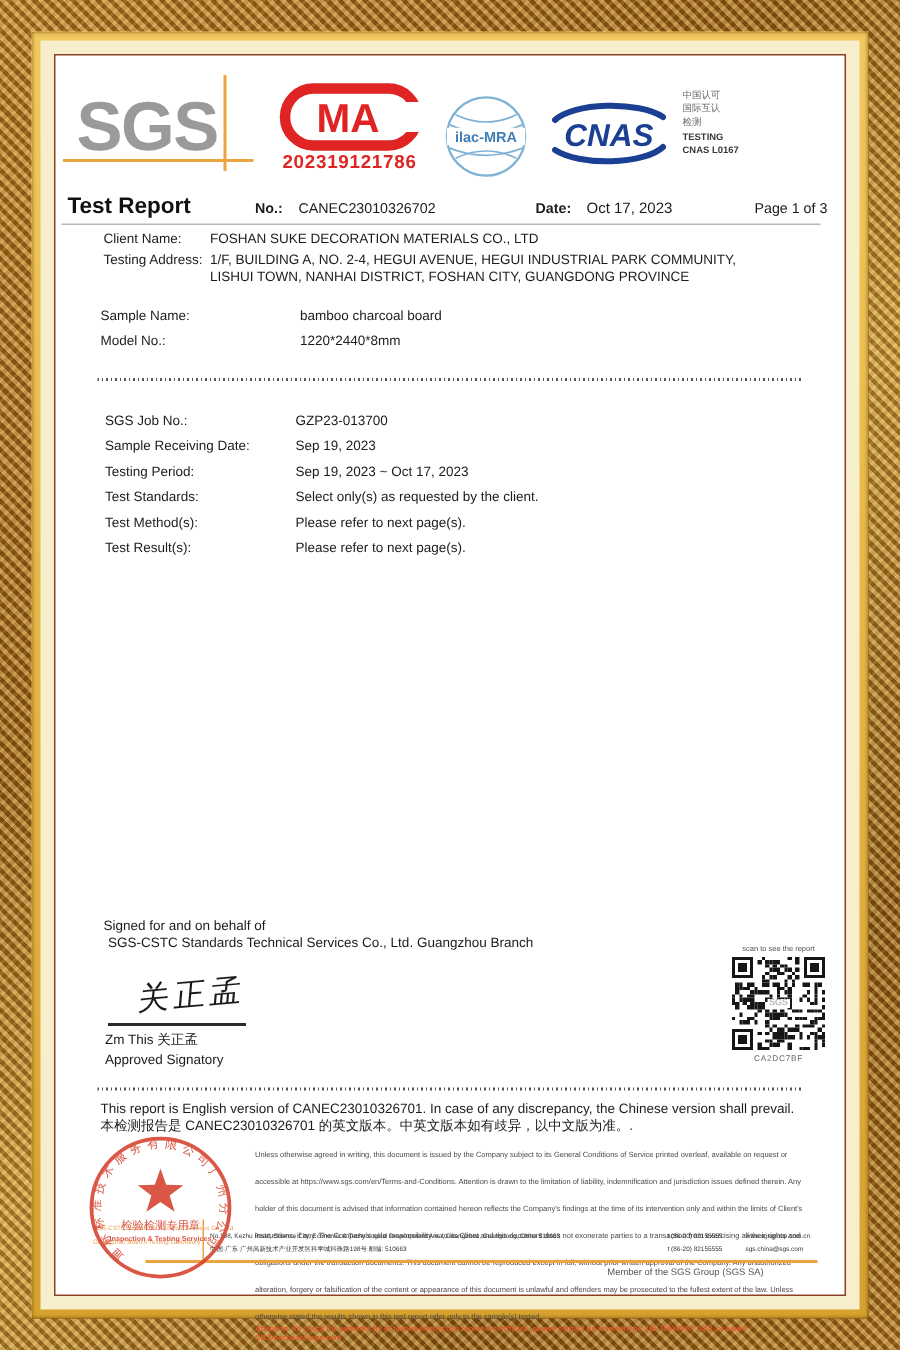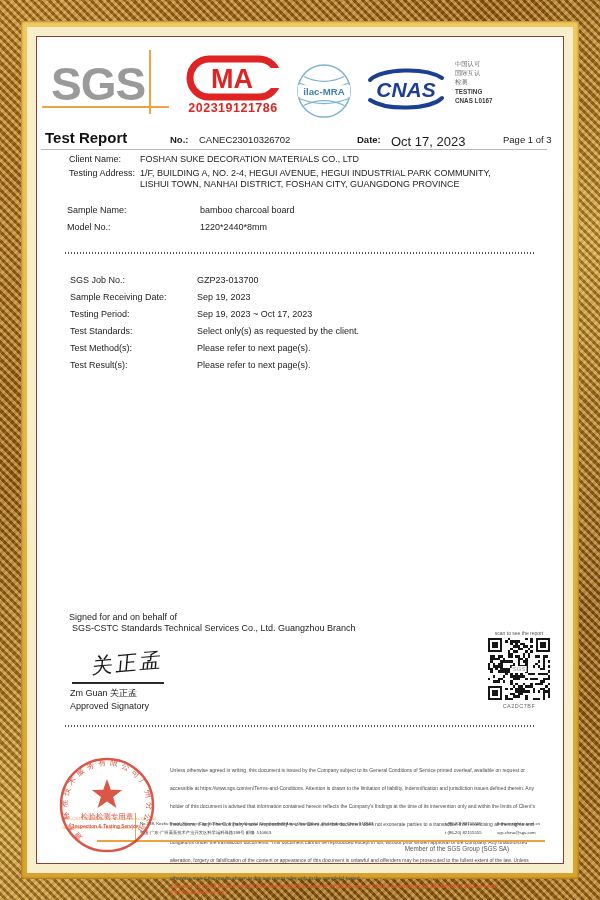--- a/index.html
+++ b/index.html
@@ -97,21 +97,21 @@
       <div>国际互认</div>
       <div>检测</div>
       <div class="cb">TESTING</div>
       <div class="cb">CNAS L0167</div>
     </div>
 
     <div class="abs" style="left:8px;top:92px;font-size:15px;font-weight:bold;color:#111;">Test Report</div>
     <div class="abs lbl b" style="left:133px;top:97px;font-size:9.5px;">No.:</div>
     <div class="abs val" style="left:162px;top:97px;font-size:9.5px;">CANEC23010326702</div>
     <div class="abs lbl b" style="left:320px;top:97px;font-size:9.5px;">Date:</div>
-    <div class="abs val" style="left:354px;top:97px;font-size:13px;">Oct 17, 2023</div>
+    <div class="abs val" style="left:354px;top:97px;font-size:10px;">Oct 17, 2023</div>
     <div class="abs val" style="left:466px;top:97px;font-size:9.5px;">Page 1 of 3</div>
     <div class="abs hr-light" style="left:4px;top:112px;width:506px;"></div>
 
     <div class="abs lbl" style="left:32px;top:117px;">Client Name:</div>
     <div class="abs val" style="left:103px;top:117px;">FOSHAN SUKE DECORATION MATERIALS CO., LTD</div>
     <div class="abs lbl" style="left:32px;top:131px;">Testing Address:</div>
     <div class="abs val" style="left:103px;top:131px;">1/F, BUILDING A, NO. 2-4, HEGUI AVENUE, HEGUI INDUSTRIAL PARK COMMUNITY,</div>
     <div class="abs val" style="left:103px;top:142px;">LISHUI TOWN, NANHAI DISTRICT, FOSHAN CITY, GUANGDONG PROVINCE</div>
 
     <div class="abs lbl" style="left:30px;top:168px;">Sample Name:</div>
@@ -131,21 +131,21 @@
     <div class="abs lbl" style="left:33px;top:306px;">Test Method(s):</div>
     <div class="abs val" style="left:160px;top:306px;">Please refer to next page(s).</div>
     <div class="abs lbl" style="left:33px;top:323px;">Test Result(s):</div>
     <div class="abs val" style="left:160px;top:323px;">Please refer to next page(s).</div>
 
 
     <div class="abs val" style="left:32px;top:575px;">Signed for and on behalf of</div>
     <div class="abs val" style="left:35px;top:586px;">SGS-CSTC Standards Technical Services Co., Ltd. Guangzhou Branch</div>
     <div class="abs handwrite" style="left:55px;top:612px;">关正孟</div>
     <div class="abs sigline" style="left:35px;top:645px;width:92px;"></div>
-    <div class="abs val" style="left:33px;top:650px;">Zm Guan 关正孟</div>
+    <div class="abs val" style="left:33px;top:650px;">Zm This 关正孟</div>
     <div class="abs val" style="left:33px;top:664px;">Approved Signatory</div>
 
     <div class="abs qr-cap" style="left:442px;top:593px;width:80px;">scan to see the report</div>
     <div class="abs qr" style="left:451px;top:601px;width:62px;height:62px;">
       <div class="finder" style="left:0;top:0;"></div>
       <div class="finder" style="right:0;top:0;"></div>
       <div class="finder" style="left:0;bottom:0;"></div>
       <div class="qr-label">SGS</div>
     <i style="left:32%;top:0%;width:4%;height:4%"></i>
         <i style="left:60%;top:0%;width:4%;height:4%"></i>
@@ -355,20 +355,21 @@
         <i style="left:60%;top:96%;width:4%;height:4%"></i>
         <i style="left:72%;top:96%;width:4%;height:4%"></i>
         <i style="left:76%;top:96%;width:4%;height:4%"></i>
         <i style="left:80%;top:96%;width:4%;height:4%"></i>
         <i style="left:88%;top:96%;width:4%;height:4%"></i>
       </div>
     <div class="abs qr-code-txt" style="left:442px;top:666px;width:80px;">CA2DC7BF</div>
 
     <div class="abs dotted" style="left:28px;top:688px;width:470px;"></div>
 
+    <div class="abs" style="left:30px;top:697px;width:470px;font-size:9px;line-height:11px;color:#1c1c1c;">This report is English version of CANEC23010326701. In case of any discrepancy, the Chinese version shall prevail. 本检测报告是 CANEC23010326701 的英文版本。中英文版本如有歧异，以中文版为准。.</div>
 
     <div class="abs" style="left:133px;top:721px;width:375px;">
       <span class="tiny">Unless otherwise agreed in writing, this document is issued by the Company subject to its General Conditions of Service printed overleaf, available on request or accessible at https://www.sgs.com/en/Terms-and-Conditions. Attention is drawn to the limitation of liability, indemnification and jurisdiction issues defined therein. Any holder of this document is advised that information contained hereon reflects the Company's findings at the time of its intervention only and within the limits of Client's instructions, if any. The Company's sole responsibility is to its Client and this document does not exonerate parties to a transaction from exercising all their rights and obligations under the transaction documents. This document cannot be reproduced except in full, without prior written approval of the Company. Any unauthorized alteration, forgery or falsification of the content or appearance of this document is unlawful and offenders may be prosecuted to the fullest extent of the law. Unless otherwise stated the results shown in this test report refer only to the sample(s) tested.</span>
       <div class="tiny-red">Attention: To check the authenticity of testing /inspection report &amp; certificate, please contact us at telephone: (86-755) 8307 1443, or email: CN.Doccheck@sgs.com</div>
     </div>
 
     <div class="abs foot-orange" style="left:25px;top:779px;">SGS-CSTC Standards Technical Services Co., Ltd.</div>
     <div class="abs foot-orange" style="left:25px;top:788px;">Guangzhou Branch Testing Laboratory</div>
     <div class="abs oline" style="left:98px;top:776px;width:1px;height:30px;"></div>
     <div class="abs foot" style="left:103px;top:784px;">No.198, Kezhu Road, Science City, Economic &amp; Technological Development Area, Guangzhou, Guangdong, China 510663</div>

